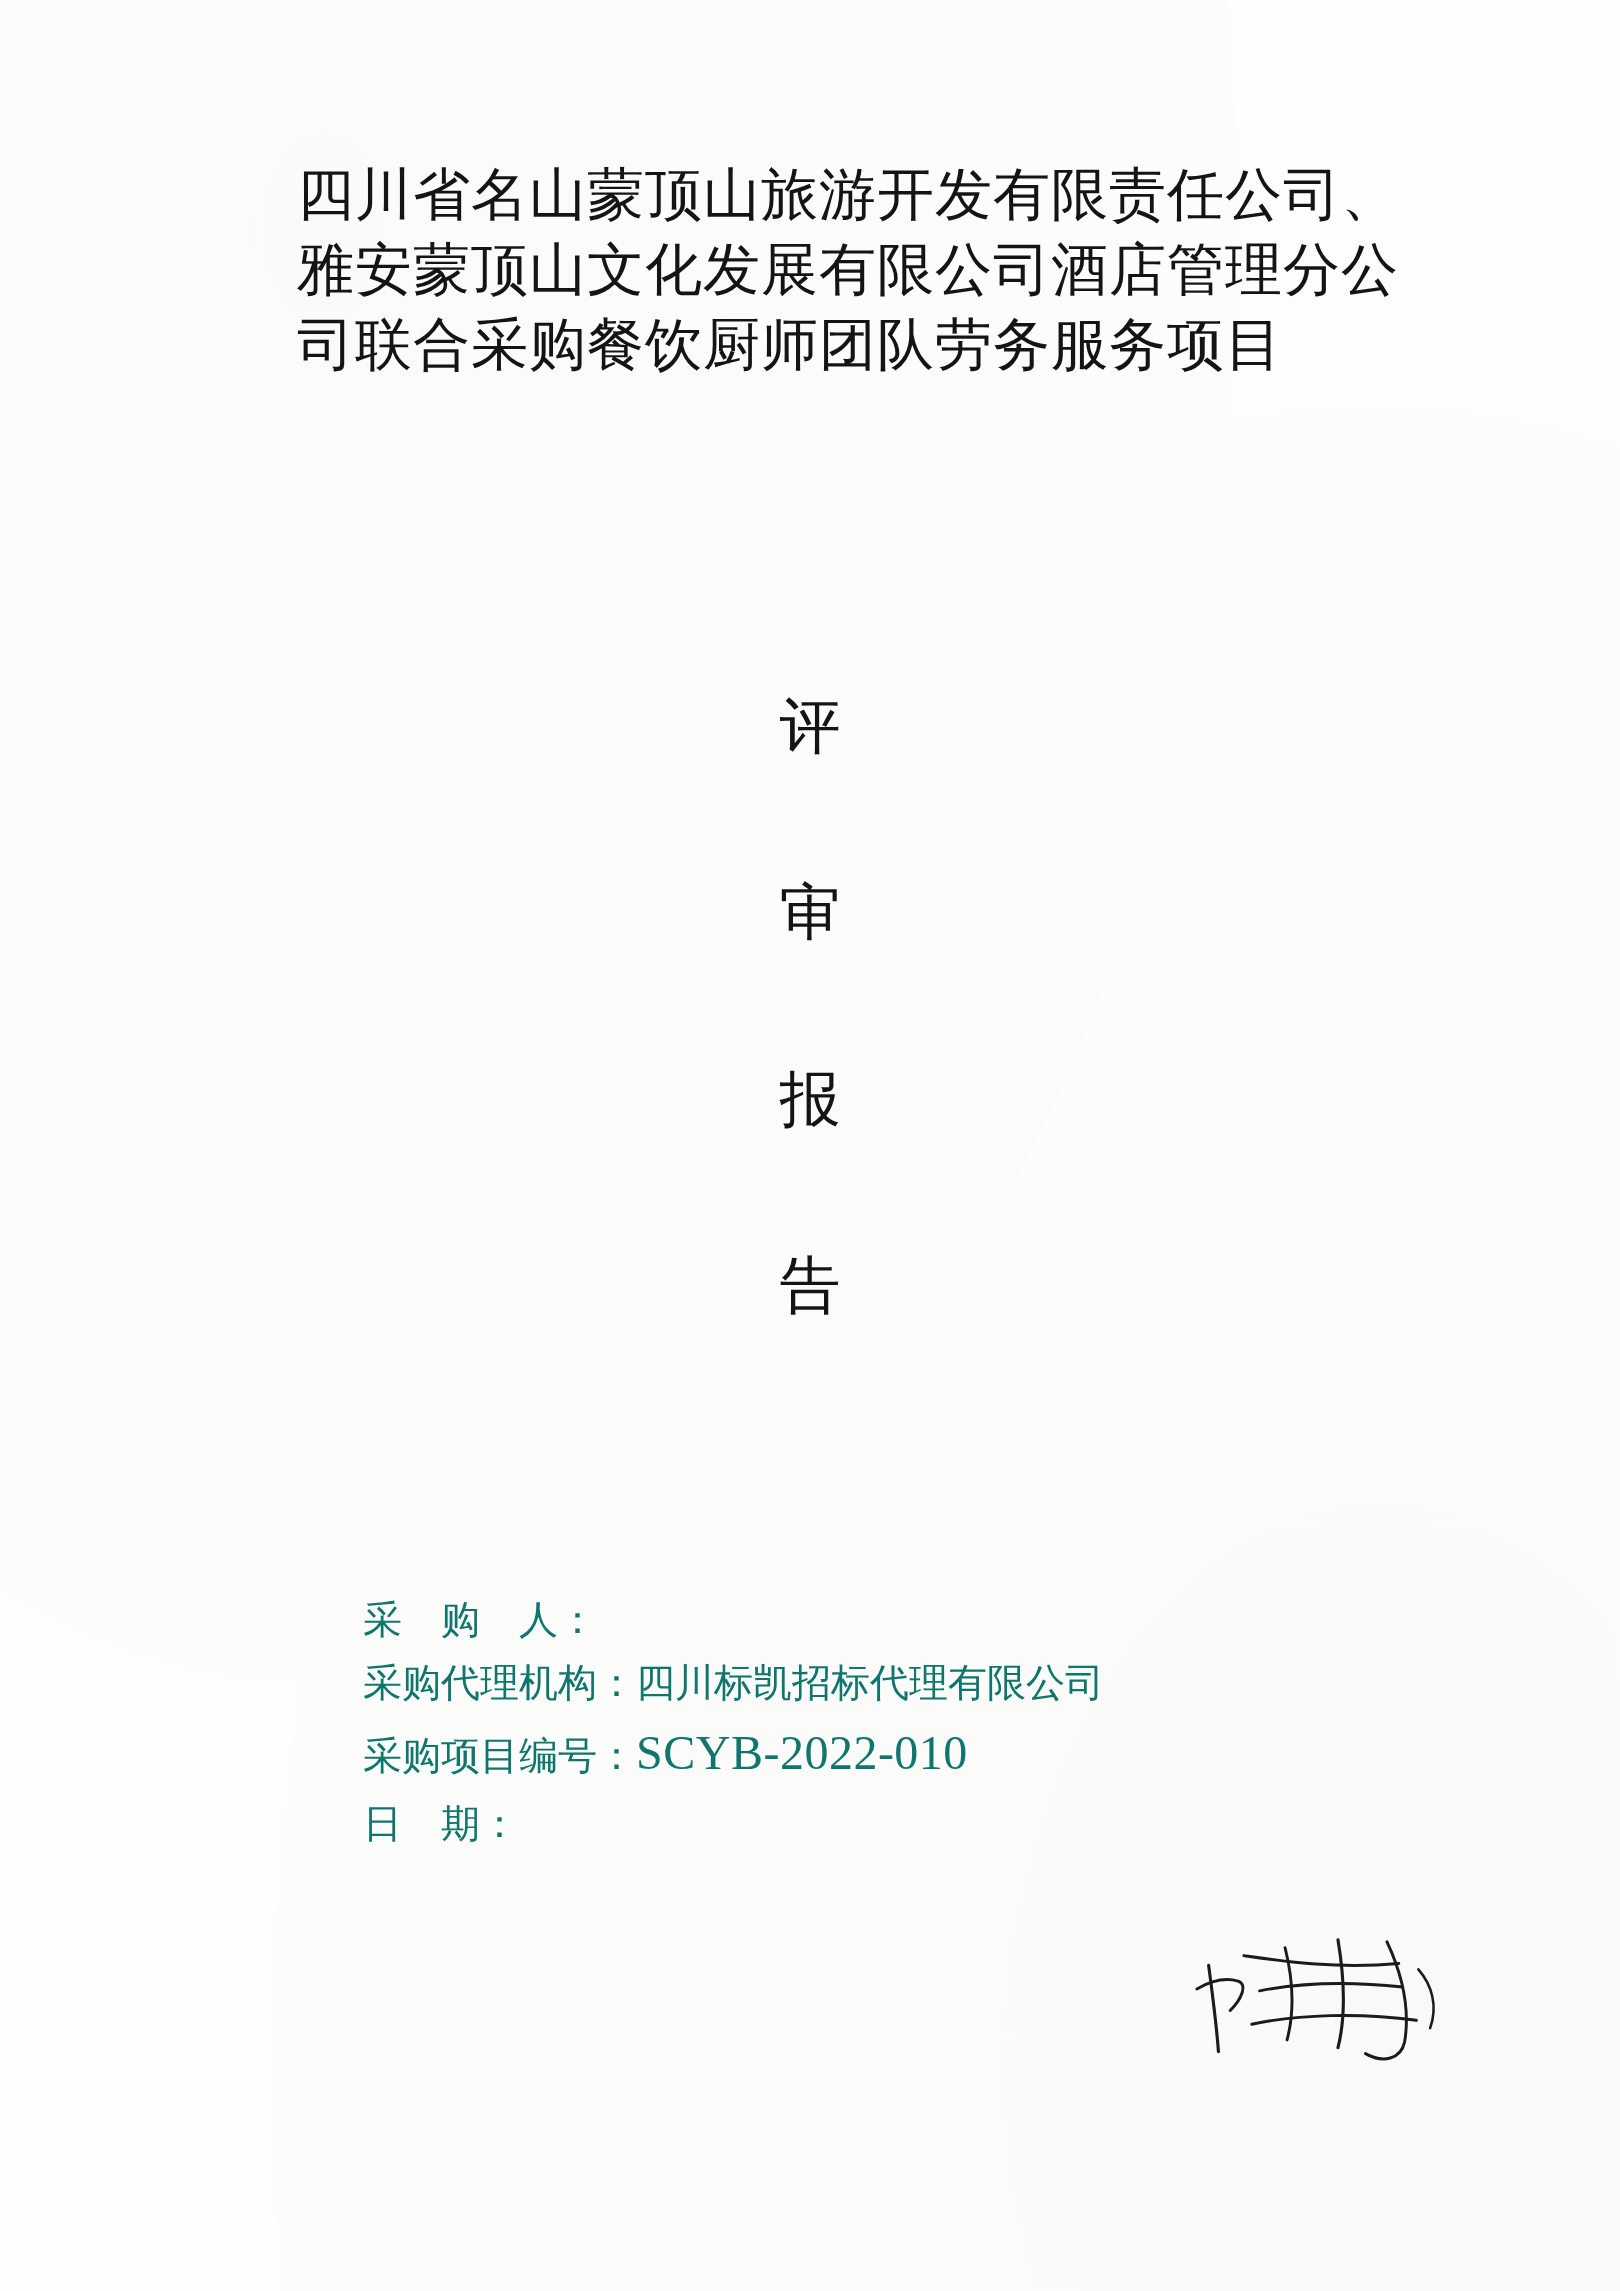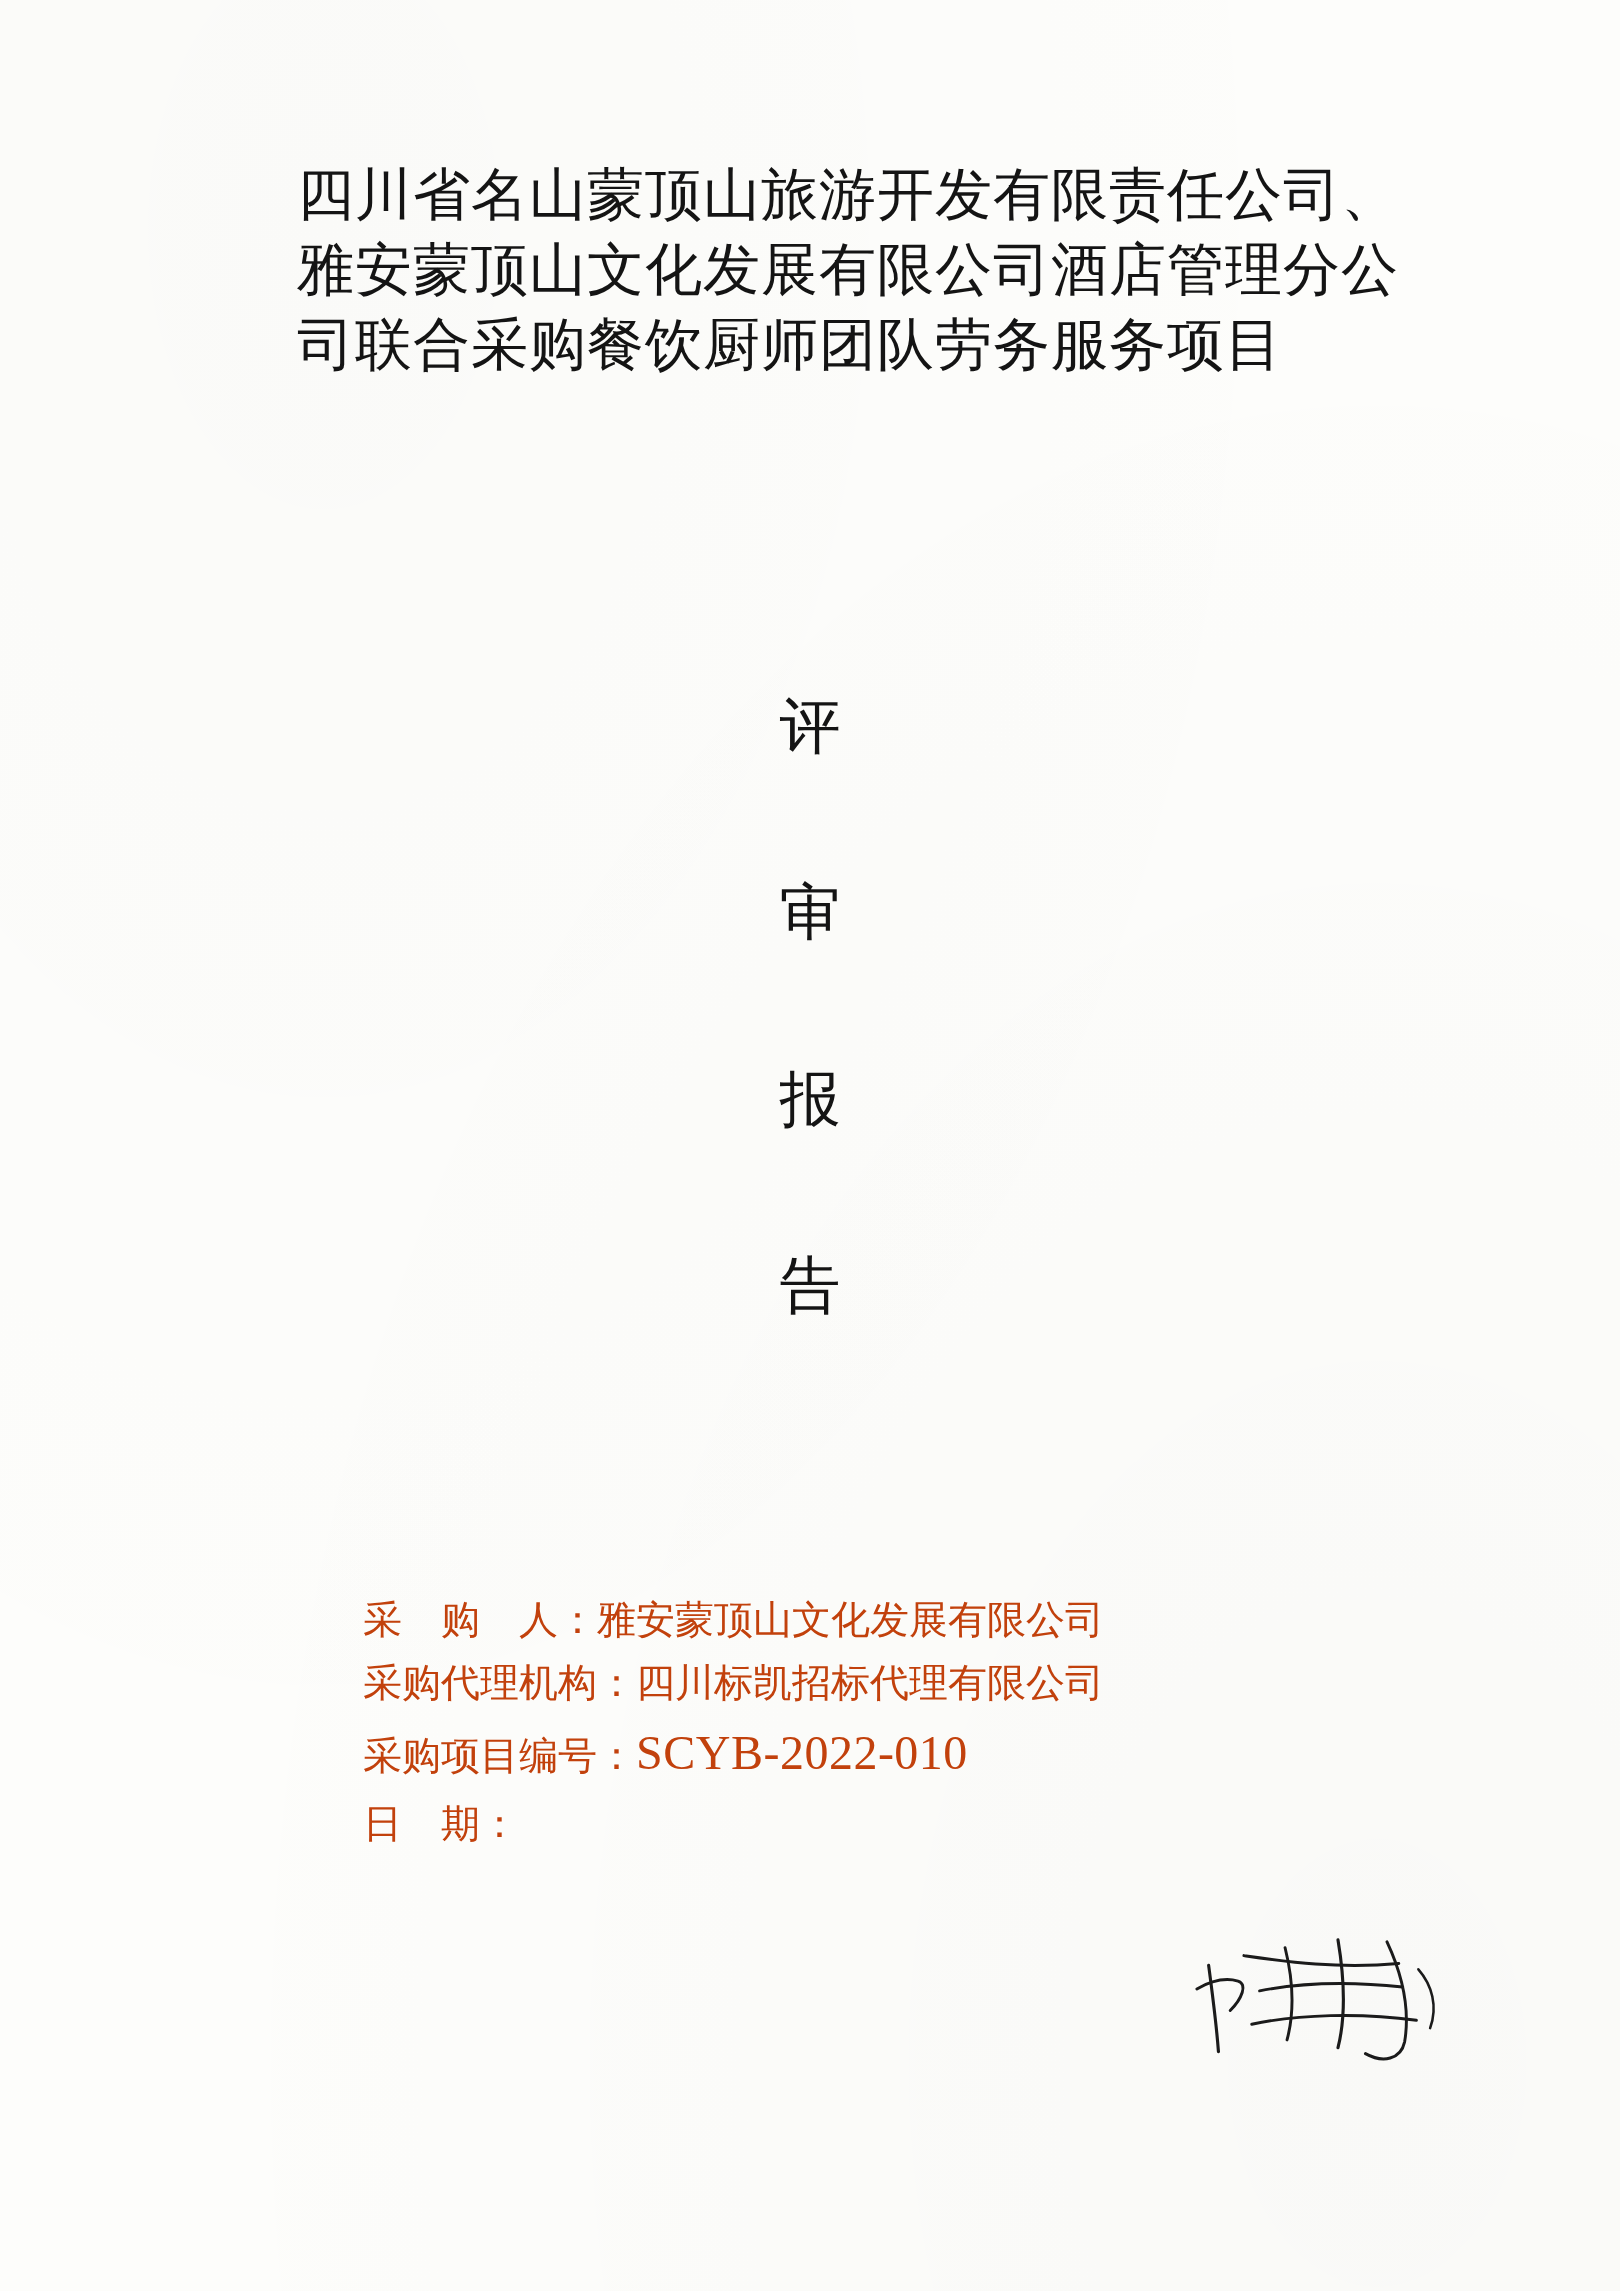--- a/index.html
+++ b/index.html
@@ -61,21 +61,21 @@
   .rw-4 { top: 1245px; }
 
   .meta-block {
     position: absolute;
     left: 363px;
     top: 1588px;
     width: 980px;
     font-size: 39px;
     line-height: 1.62;
     font-family: "DejaVu Sans", sans-serif;
-    color: #c2410c;
+    color: #0f766e;
   }
   .meta-row {
     display: flex;
     align-items: baseline;
     white-space: pre;
   }
   .meta-label {
     display: inline-block;
   }
   .meta-value {
@@ -107,21 +107,20 @@
   <div class="doc-title">四川省名山蒙顶山旅游开发有限责任公司、雅安蒙顶山文化发展有限公司酒店管理分公司联合采购餐饮厨师团队劳务服务项目</div>
 
   <div class="report-word rw-1">评</div>
   <div class="report-word rw-2">审</div>
   <div class="report-word rw-3">报</div>
   <div class="report-word rw-4">告</div>
 
   <div class="meta-block">
     <div class="meta-row">
       <span class="meta-label">采　购　人：</span>
-      <span class="meta-value">雅安蒙顶山文化发展有限公司</span>
     </div>
     <div class="meta-row">
       <span class="meta-label">采购代理机构：</span>
       <span class="meta-value">四川标凯招标代理有限公司</span>
     </div>
     <div class="meta-row">
       <span class="meta-label">采购项目编号：</span>
       <span class="meta-value latin">SCYB-2022-010</span>
     </div>
     <div class="meta-row">

